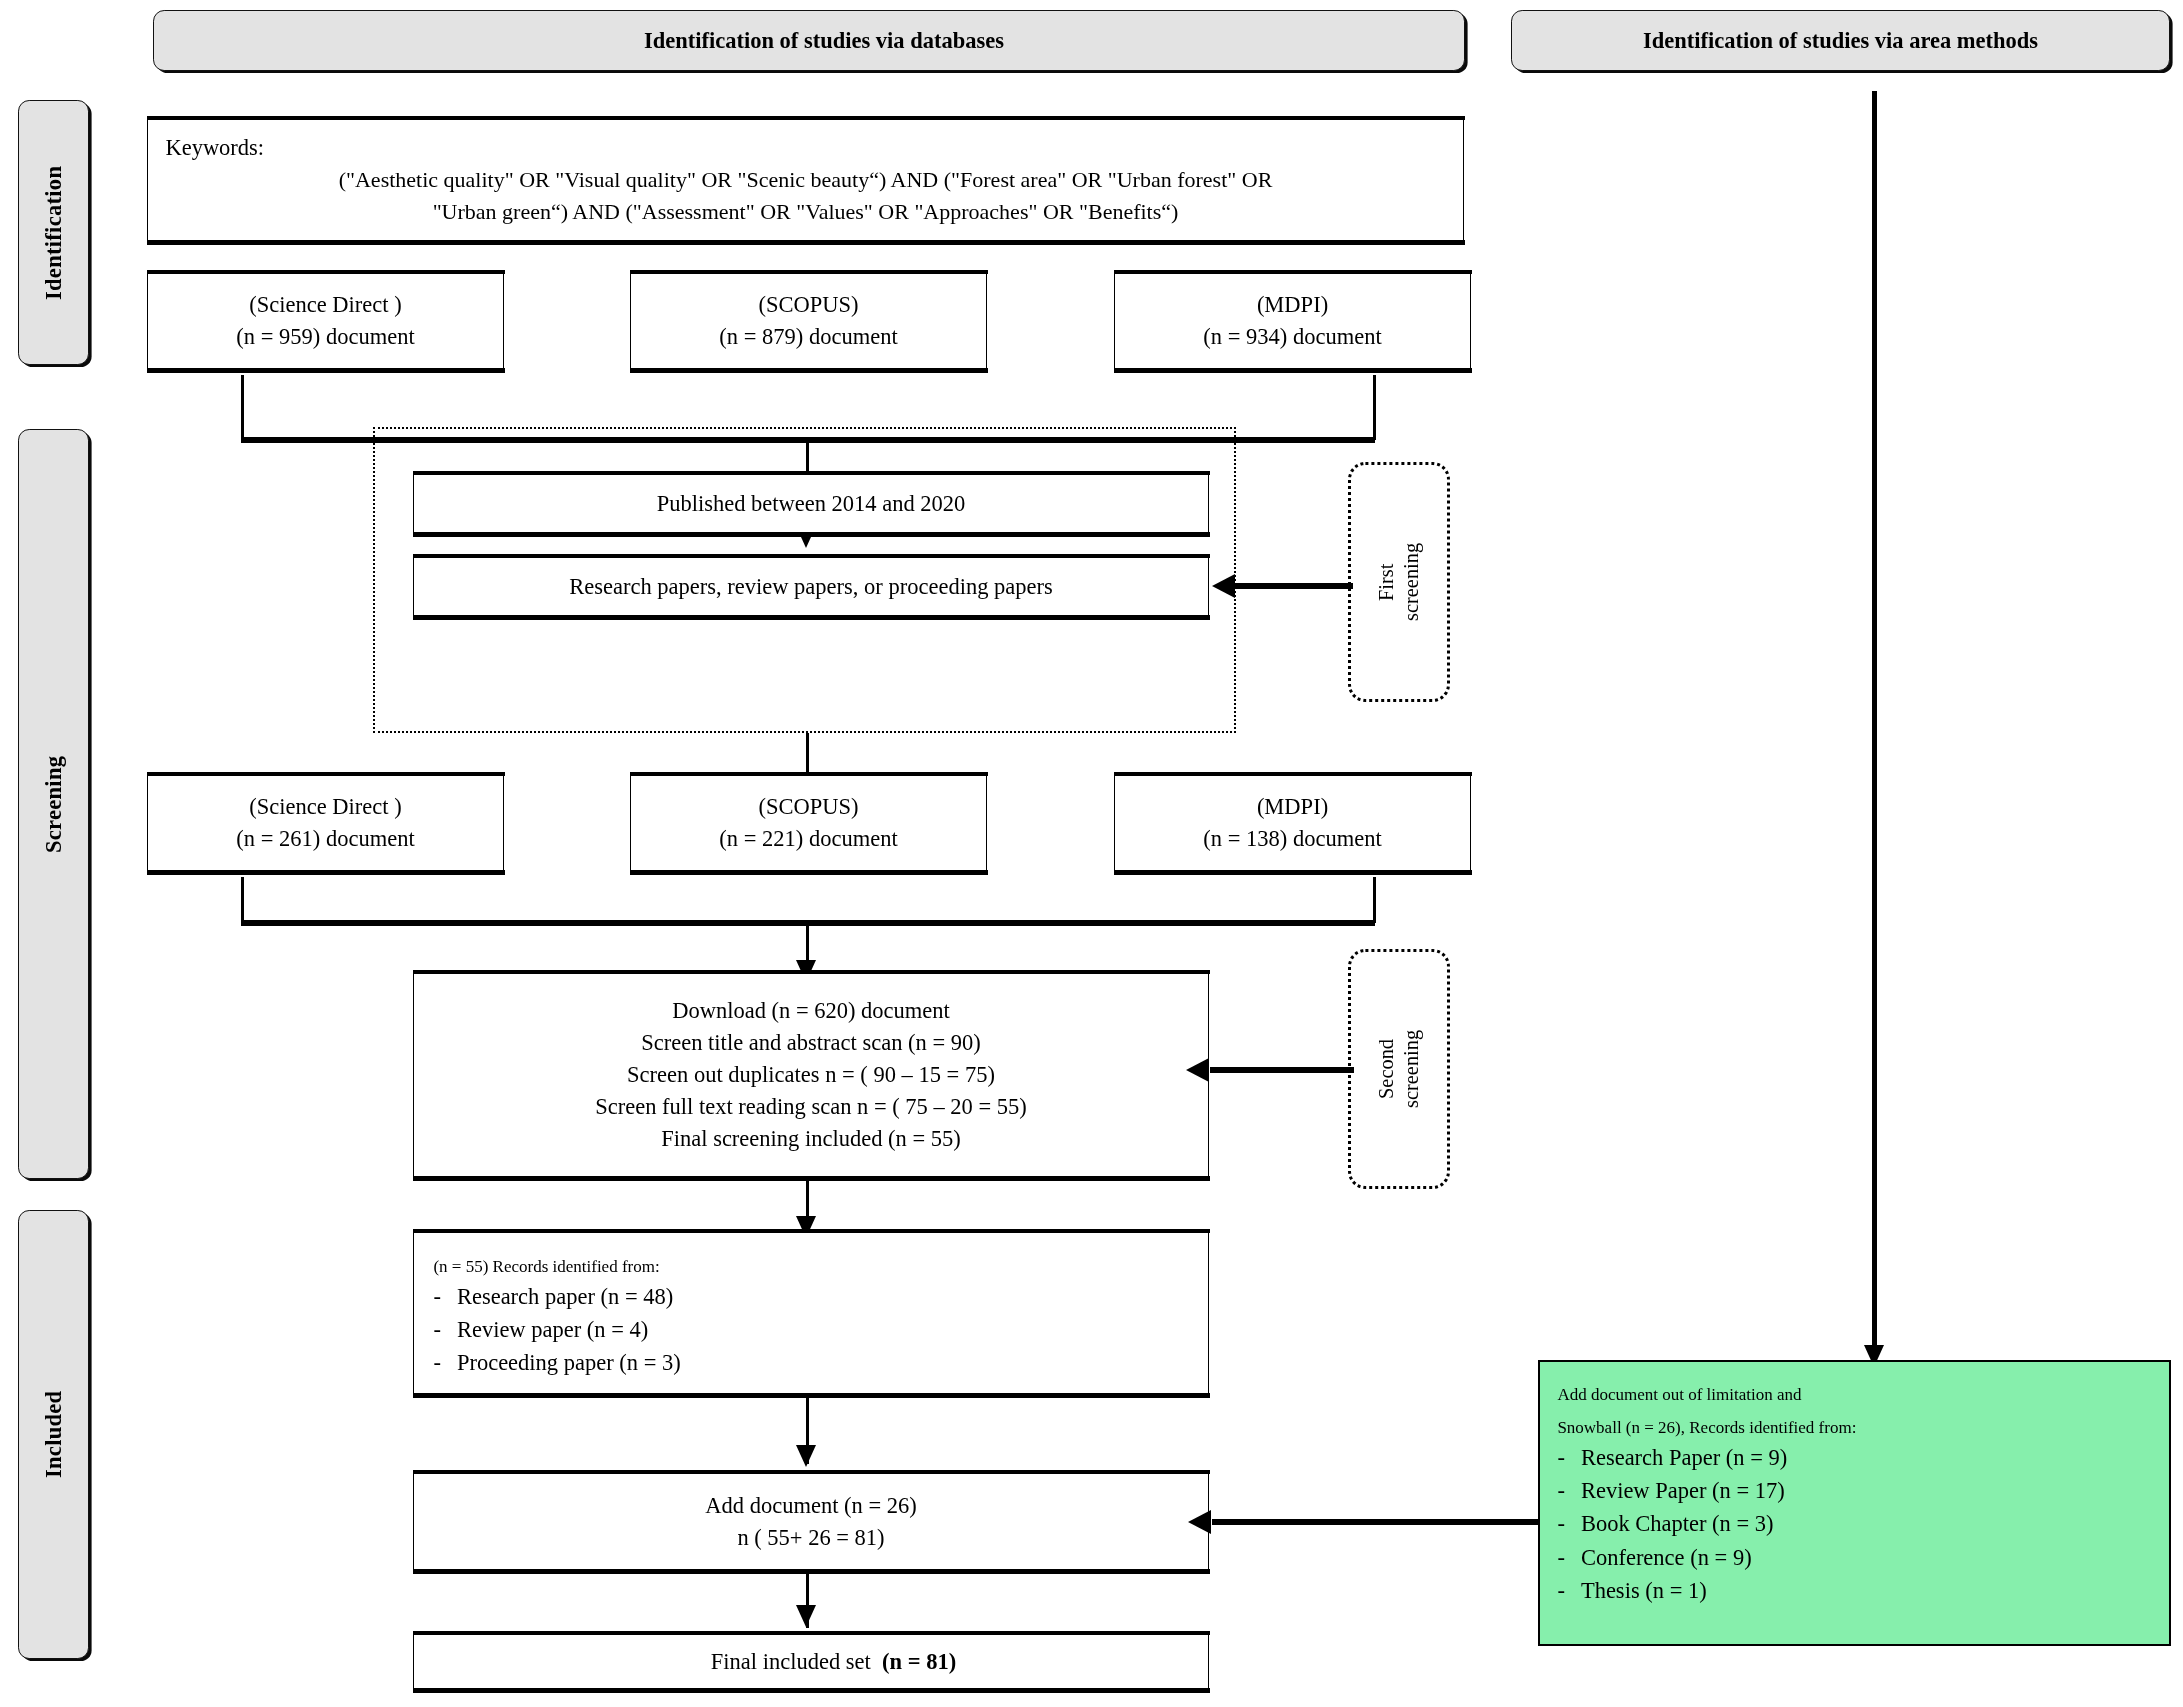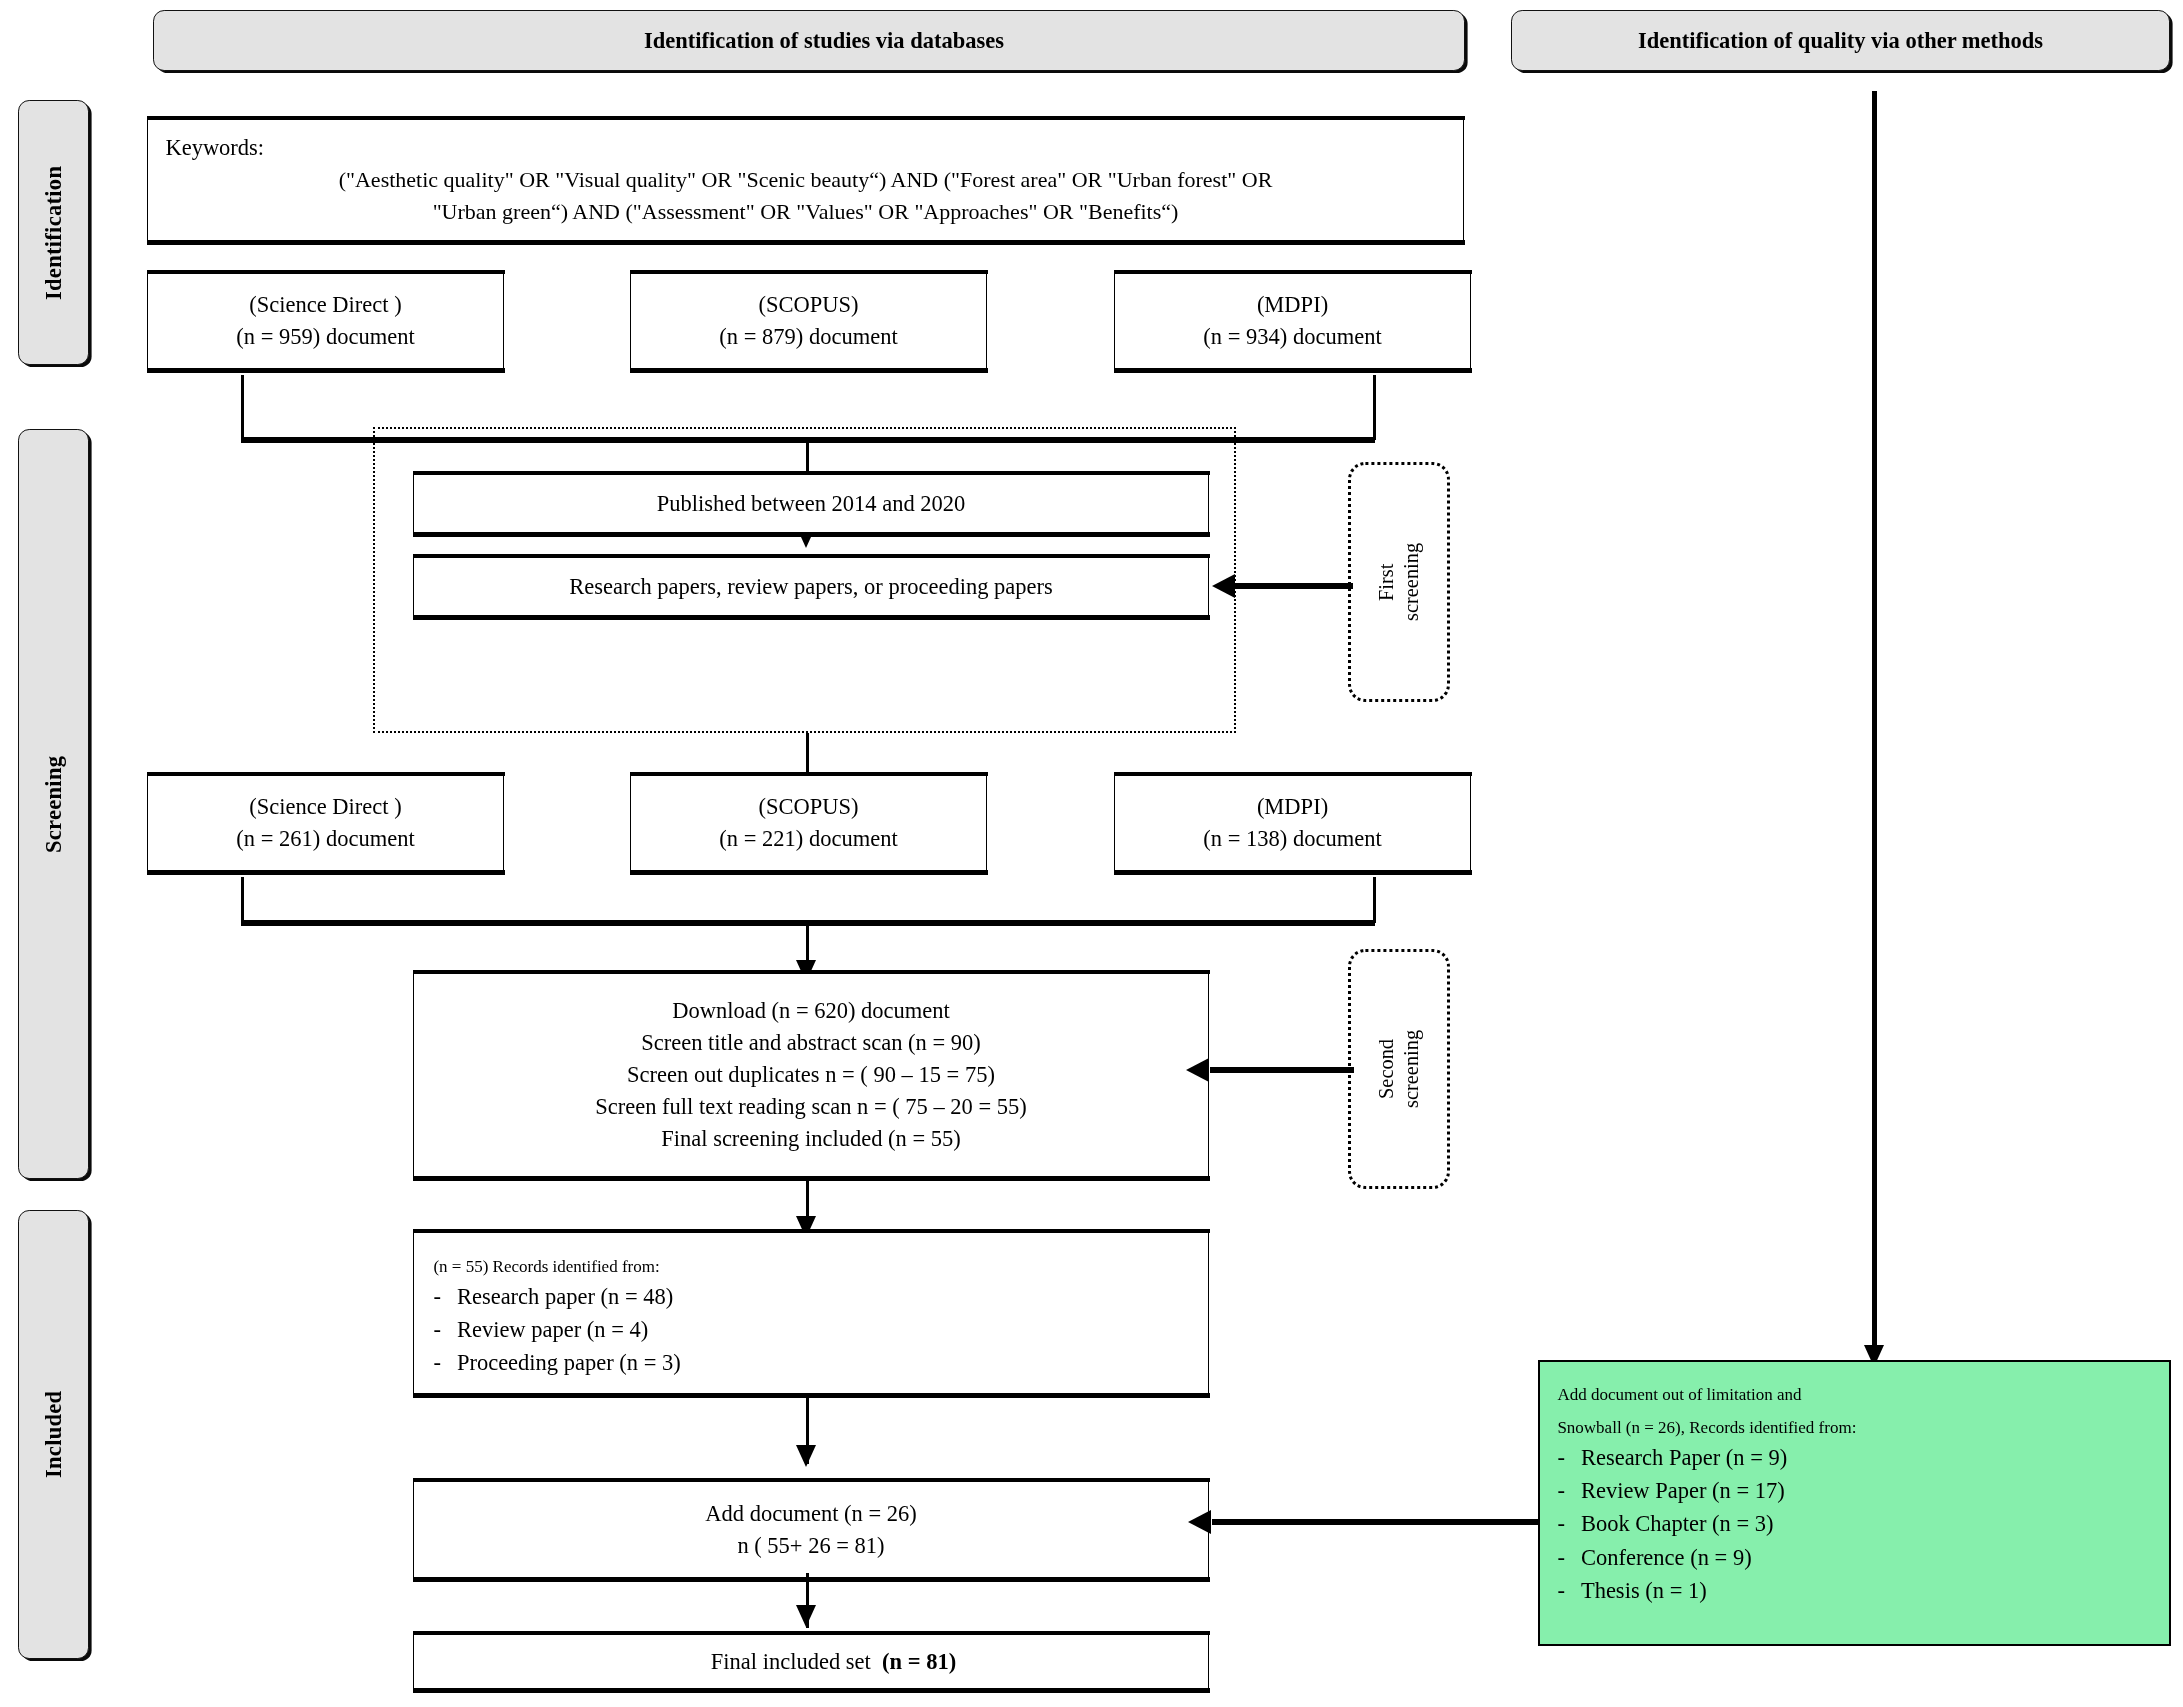--- a/index.html
+++ b/index.html
@@ -127,21 +127,21 @@
 </head>
 <body>
 
 <div id="stage">
 
   <div class="abs pill" style="left:153px;top:10.2px;width:1312px;height:61px;padding-left:30px;">
     <div class="boxtxt">Identification of studies via databases</div>
   </div>
 
   <div class="abs pill" style="left:1511px;top:10.2px;width:659px;height:61px;">
-    <div class="boxtxt">Identification of quality via other methods</div>
+    <div class="boxtxt">Identification of studies via area methods</div>
   </div>
 
   <div class="abs pill vert" style="left:18.4px;top:100px;width:71px;height:265px;">
     <div class="boxtxt">Identification</div>
   </div>
 
   <div class="abs pill vert" style="left:18.4px;top:429px;width:71px;height:750px;">
     <div class="boxtxt">Screening</div>
   </div>
 
@@ -262,21 +262,21 @@
           <span class="dash">-</span>
           <span>Proceeding paper  (n = 3)</span>
         </li>
       </ul>
     </div>
   </div>
 
   <div class="abs vline" style="left:806px;top:1398px;width:2.6px;height:66px;"></div>
   <div class="abs arrow-down" style="left:796px;top:1445px;"></div>
 
-  <div class="abs box" style="left:413px;top:1470px;width:796px;height:103px;margin-top:8px;">
+  <div class="abs box" style="left:413px;top:1470px;width:796px;height:103px;">
     <div class="boxtxt">
       <div>Add document (n = 26)</div>
       <div>n ( 55+ 26 = 81)</div>
     </div>
   </div>
 
   <div class="abs vline" style="left:806px;top:1573px;width:2.6px;height:55px;"></div>
   <div class="abs arrow-down" style="left:796px;top:1605px;"></div>
 
   <div class="abs box" style="left:413px;top:1631px;width:796px;height:61px;">

